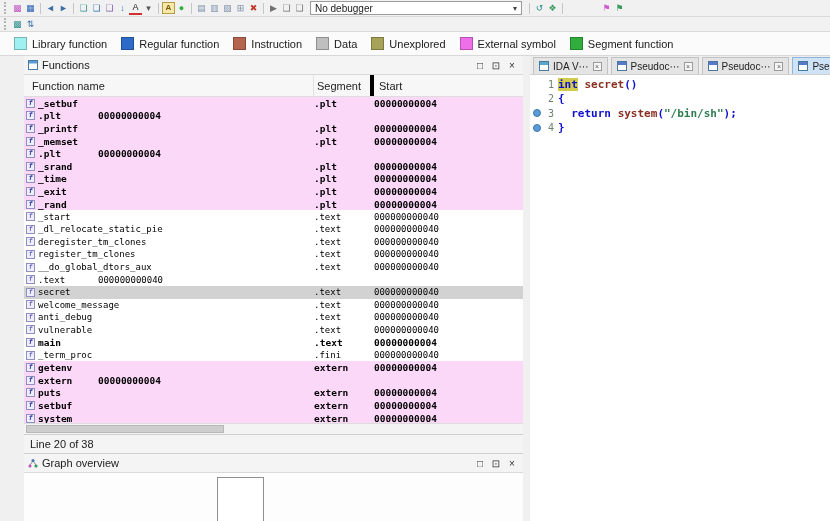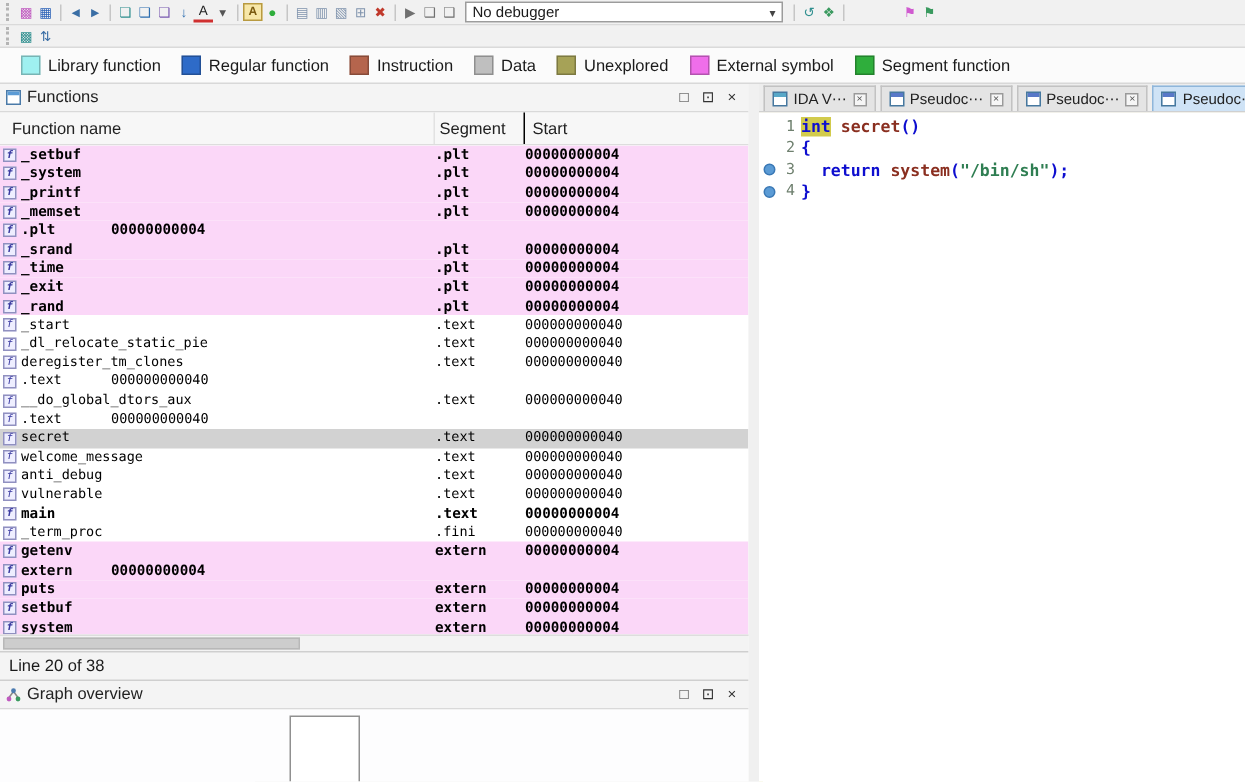--- a/index.html
+++ b/index.html
@@ -17,35 +17,35 @@
   .debugger-combo{display:flex;align-items:center;justify-content:space-between;width:212px;height:14px;background:#fff;border:1px solid #9c9c9c;padding:0 4px;font-size:10px;margin:0 4px;flex:none;}
   .combo-chevron{font-size:8px;color:#444;}
 
   
   .legend{display:flex;align-items:center;height:24px;background:#fbfbfb;border-bottom:1px solid #d8d8d8;padding-left:14px;gap:14px;overflow:hidden;}
   .legend-item{display:flex;align-items:center;gap:5px;flex:none;}
   .legend-swatch{width:13px;height:13px;border:1px solid rgba(0,0,0,0.25);flex:none;}
 
   
   .main{display:flex;height:465px;}
-  .left-col{width:499px;flex:none;display:flex;flex-direction:column;background:#fff;}
+  .left-col{width:499px;flex:none;display:flex;flex-direction:column;background:#fff;margin-left:24px;}
   .splitter{width:7px;flex:none;background:#f0f0f0;}
   .right-col{flex:1;min-width:0;display:flex;flex-direction:column;background:#fef9c3;}
 
   
   .win-title{display:flex;align-items:center;height:19px;background:#f4f4f4;border-bottom:1px solid #d9d9d9;padding:0 4px;gap:4px;flex:none;}
   .win-title-text{flex:1;color:#222;}
   .win-btns{display:flex;gap:2px;}
   .win-btn{width:14px;height:14px;display:inline-flex;align-items:center;justify-content:center;font-size:10px;color:#333;}
   .win-icon{display:inline-flex;align-items:center;flex:none;}
 
   
   .list-header{display:flex;align-items:stretch;height:22px;background:#f7f7f7;border-bottom:1px solid #ddd;color:#222;flex:none;}
   .h-name{width:290px;padding-left:8px;border-right:1px solid #e2e2e2;display:flex;align-items:center;}
-  .h-seg{width:60px;padding-left:3px;border-right:1px solid #000000;display:flex;align-items:center;}
+  .h-seg{width:60px;padding-left:3px;border-right:4px solid #000000;display:flex;align-items:center;}
   .h-start{flex:1;padding-left:5px;display:flex;align-items:center;}
   .function-list{height:326px;overflow:hidden;background:#fff;flex:none;}
   .fn-row{display:flex;align-items:center;height:12.6px;font-family:"DejaVu Sans Mono",monospace;font-size:9px;color:#000;}
   .fn-row.bold{font-weight:bold;font-size:9.5px;}
   .fn-row.pink{background:#fbd7f8;}
   .fn-row.selected{background:#d2d2d2;}
   .fn-icon{width:9px;height:9px;margin:0 3px 0 2px;border:1px solid #9090c0;background:#eeeeff;color:#3a3aa0;font-size:7px;line-height:7px;text-align:center;font-style:italic;flex:none;}
   .c-name{width:276px;overflow:hidden;white-space:nowrap;}
   .c-seg{width:60px;overflow:hidden;white-space:nowrap;}
   .c-start{flex:1;overflow:hidden;white-space:nowrap;}
@@ -180,21 +180,20 @@
 
       <div class="function-list">
           <div class="fn-row pink bold">
             <span class="fn-icon">f</span>
             <span class="c-name">_setbuf</span>
             <span class="c-seg">.plt</span>
             <span class="c-start">00000000004</span>
           </div>
           <div class="fn-row pink bold">
             <span class="fn-icon">f</span>
-            <span class="c-name">_system</span>
             <span class="c-seg">.plt</span>
             <span class="c-start">00000000004</span>
           </div>
           <div class="fn-row pink bold">
             <span class="fn-icon">f</span>
             <span class="c-name">_printf</span>
             <span class="c-seg">.plt</span>
             <span class="c-start">00000000004</span>
           </div>
           <div class="fn-row pink bold">
@@ -245,20 +244,21 @@
             <span class="c-start">000000000040</span>
           </div>
           <div class="fn-row">
             <span class="fn-icon">f</span>
             <span class="c-name">deregister_tm_clones</span>
             <span class="c-seg">.text</span>
             <span class="c-start">000000000040</span>
           </div>
           <div class="fn-row">
             <span class="fn-icon">f</span>
+            <span class="c-name">register_tm_clones</span>
             <span class="c-seg">.text</span>
             <span class="c-start">000000000040</span>
           </div>
           <div class="fn-row">
             <span class="fn-icon">f</span>
             <span class="c-name">__do_global_dtors_aux</span>
             <span class="c-seg">.text</span>
             <span class="c-start">000000000040</span>
           </div>
           <div class="fn-row">

